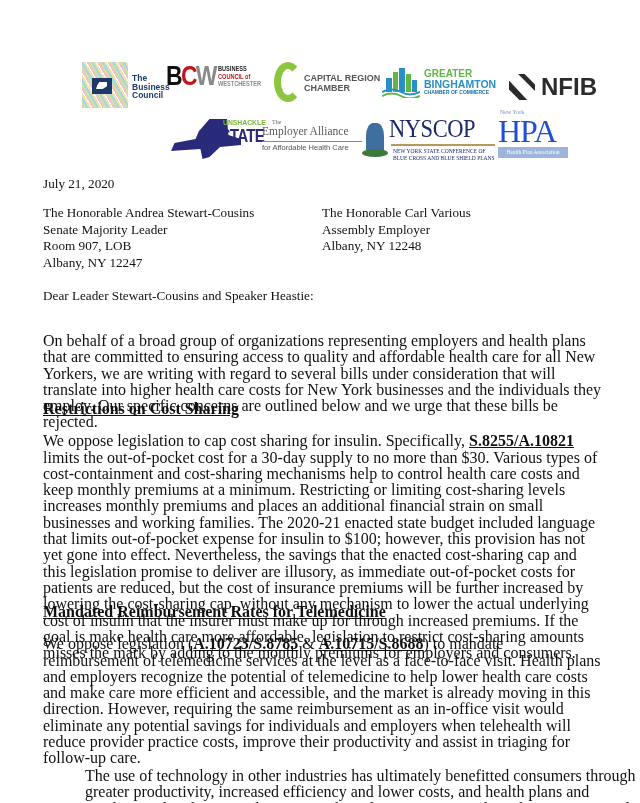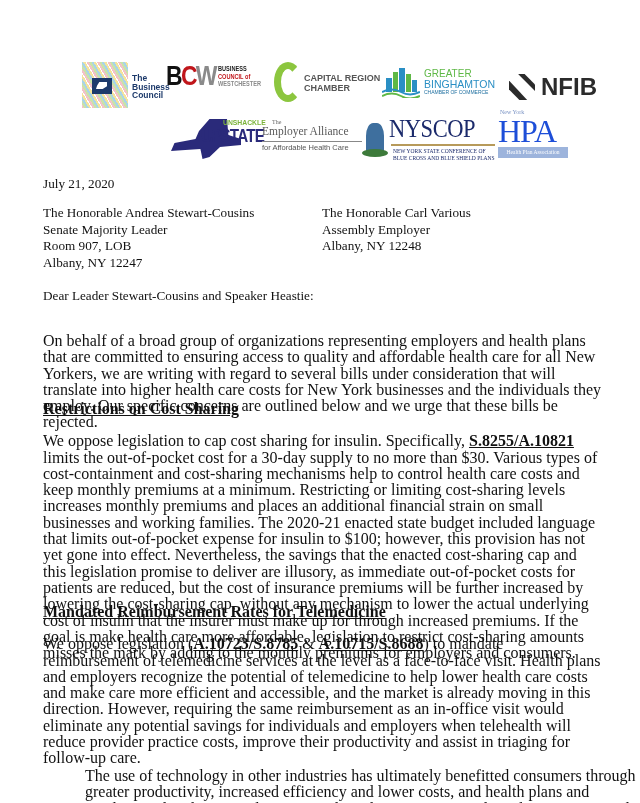--- a/index.html
+++ b/index.html
@@ -19,21 +19,21 @@
   #lg-bcw .big .b{color:#111;} #lg-bcw .big .c{color:#c0161b;} #lg-bcw .big .w{color:#8a8a8a;}
   #lg-bcw .small { position:absolute; left:52px; top:2px; font-family:"Liberation Sans", sans-serif; font-weight:bold; font-size:7px; line-height:7.5px; transform:scaleX(0.8); transform-origin:left; }
   #lg-bcw .s1{color:#222;} #lg-bcw .s2{color:#c0161b;} #lg-bcw .s3{color:#8a8a8a;}
   
   #lg-crc { left:258px; top:62px; width:100px; height:46px; }
   #lg-crc .c { position:absolute; left:0; top:0; width:28px; height:40px; border:7px solid #8cc63f; border-right-color:transparent; border-radius:50%; box-sizing:border-box; }
   #lg-crc .txt { position:absolute; left:30px; top:11px; font-family:"Liberation Sans", sans-serif; font-weight:bold; font-size:9px; line-height:10px; color:#555; white-space:nowrap; }
   
   #lg-gb { left:366px; top:64px; width:120px; height:40px; }
   #lg-gb .sky { position:absolute; left:0; top:4px; width:38px; height:30px; }
-  #lg-gb .txt { position:absolute; left:42px; top:5px; font-family:"Liberation Sans", sans-serif; font-weight:normal; line-height:10px; white-space:nowrap; }
+  #lg-gb .txt { position:absolute; left:42px; top:5px; font-family:"Liberation Sans", sans-serif; font-weight:bold; line-height:10px; white-space:nowrap; }
   #lg-gb .t1{ color:#5fb846; font-size:10px;} #lg-gb .t2{ color:#2a8fc4; font-size:10.5px;} #lg-gb .t3{ color:#1e6fa0; font-size:5px; line-height:6px;}
   
   #lg-nfib { left:493px; top:72px; width:100px; height:30px; }
   #lg-nfib .mark { position:absolute; left:0; top:2px; width:26px; height:26px; background:#2b2b2b; clip-path:polygon(0 0,60% 0,100% 40%,100% 100%,40% 100%,0 60%); }
   #lg-nfib .mark2 { position:absolute; left:0; top:2px; width:26px; height:26px; background:#fff; clip-path:polygon(0 0,35% 0,100% 65%,100% 100%,70% 100%, 0 25%); }
   #lg-nfib .txt { position:absolute; left:32px; top:1px; font-family:"Liberation Sans", sans-serif; font-weight:bold; font-size:24px; color:#2b2b2b; letter-spacing:0px; }
   
   #lg-nyahu { left:82px; top:110px; width:68px; height:56px; }
   #lg-nyahu .ring { position:absolute; left:0; top:0; width:68px; height:56px; border:1.5px dotted #c24a5a; border-radius:50%; box-sizing:border-box; }
   #lg-nyahu .txt { position:absolute; left:6px; top:16px; width:56px; text-align:center; font-family:"Liberation Sans", sans-serif; font-weight:bold; font-size:14px; color:#1f5fa8; letter-spacing:-0.5px; }

